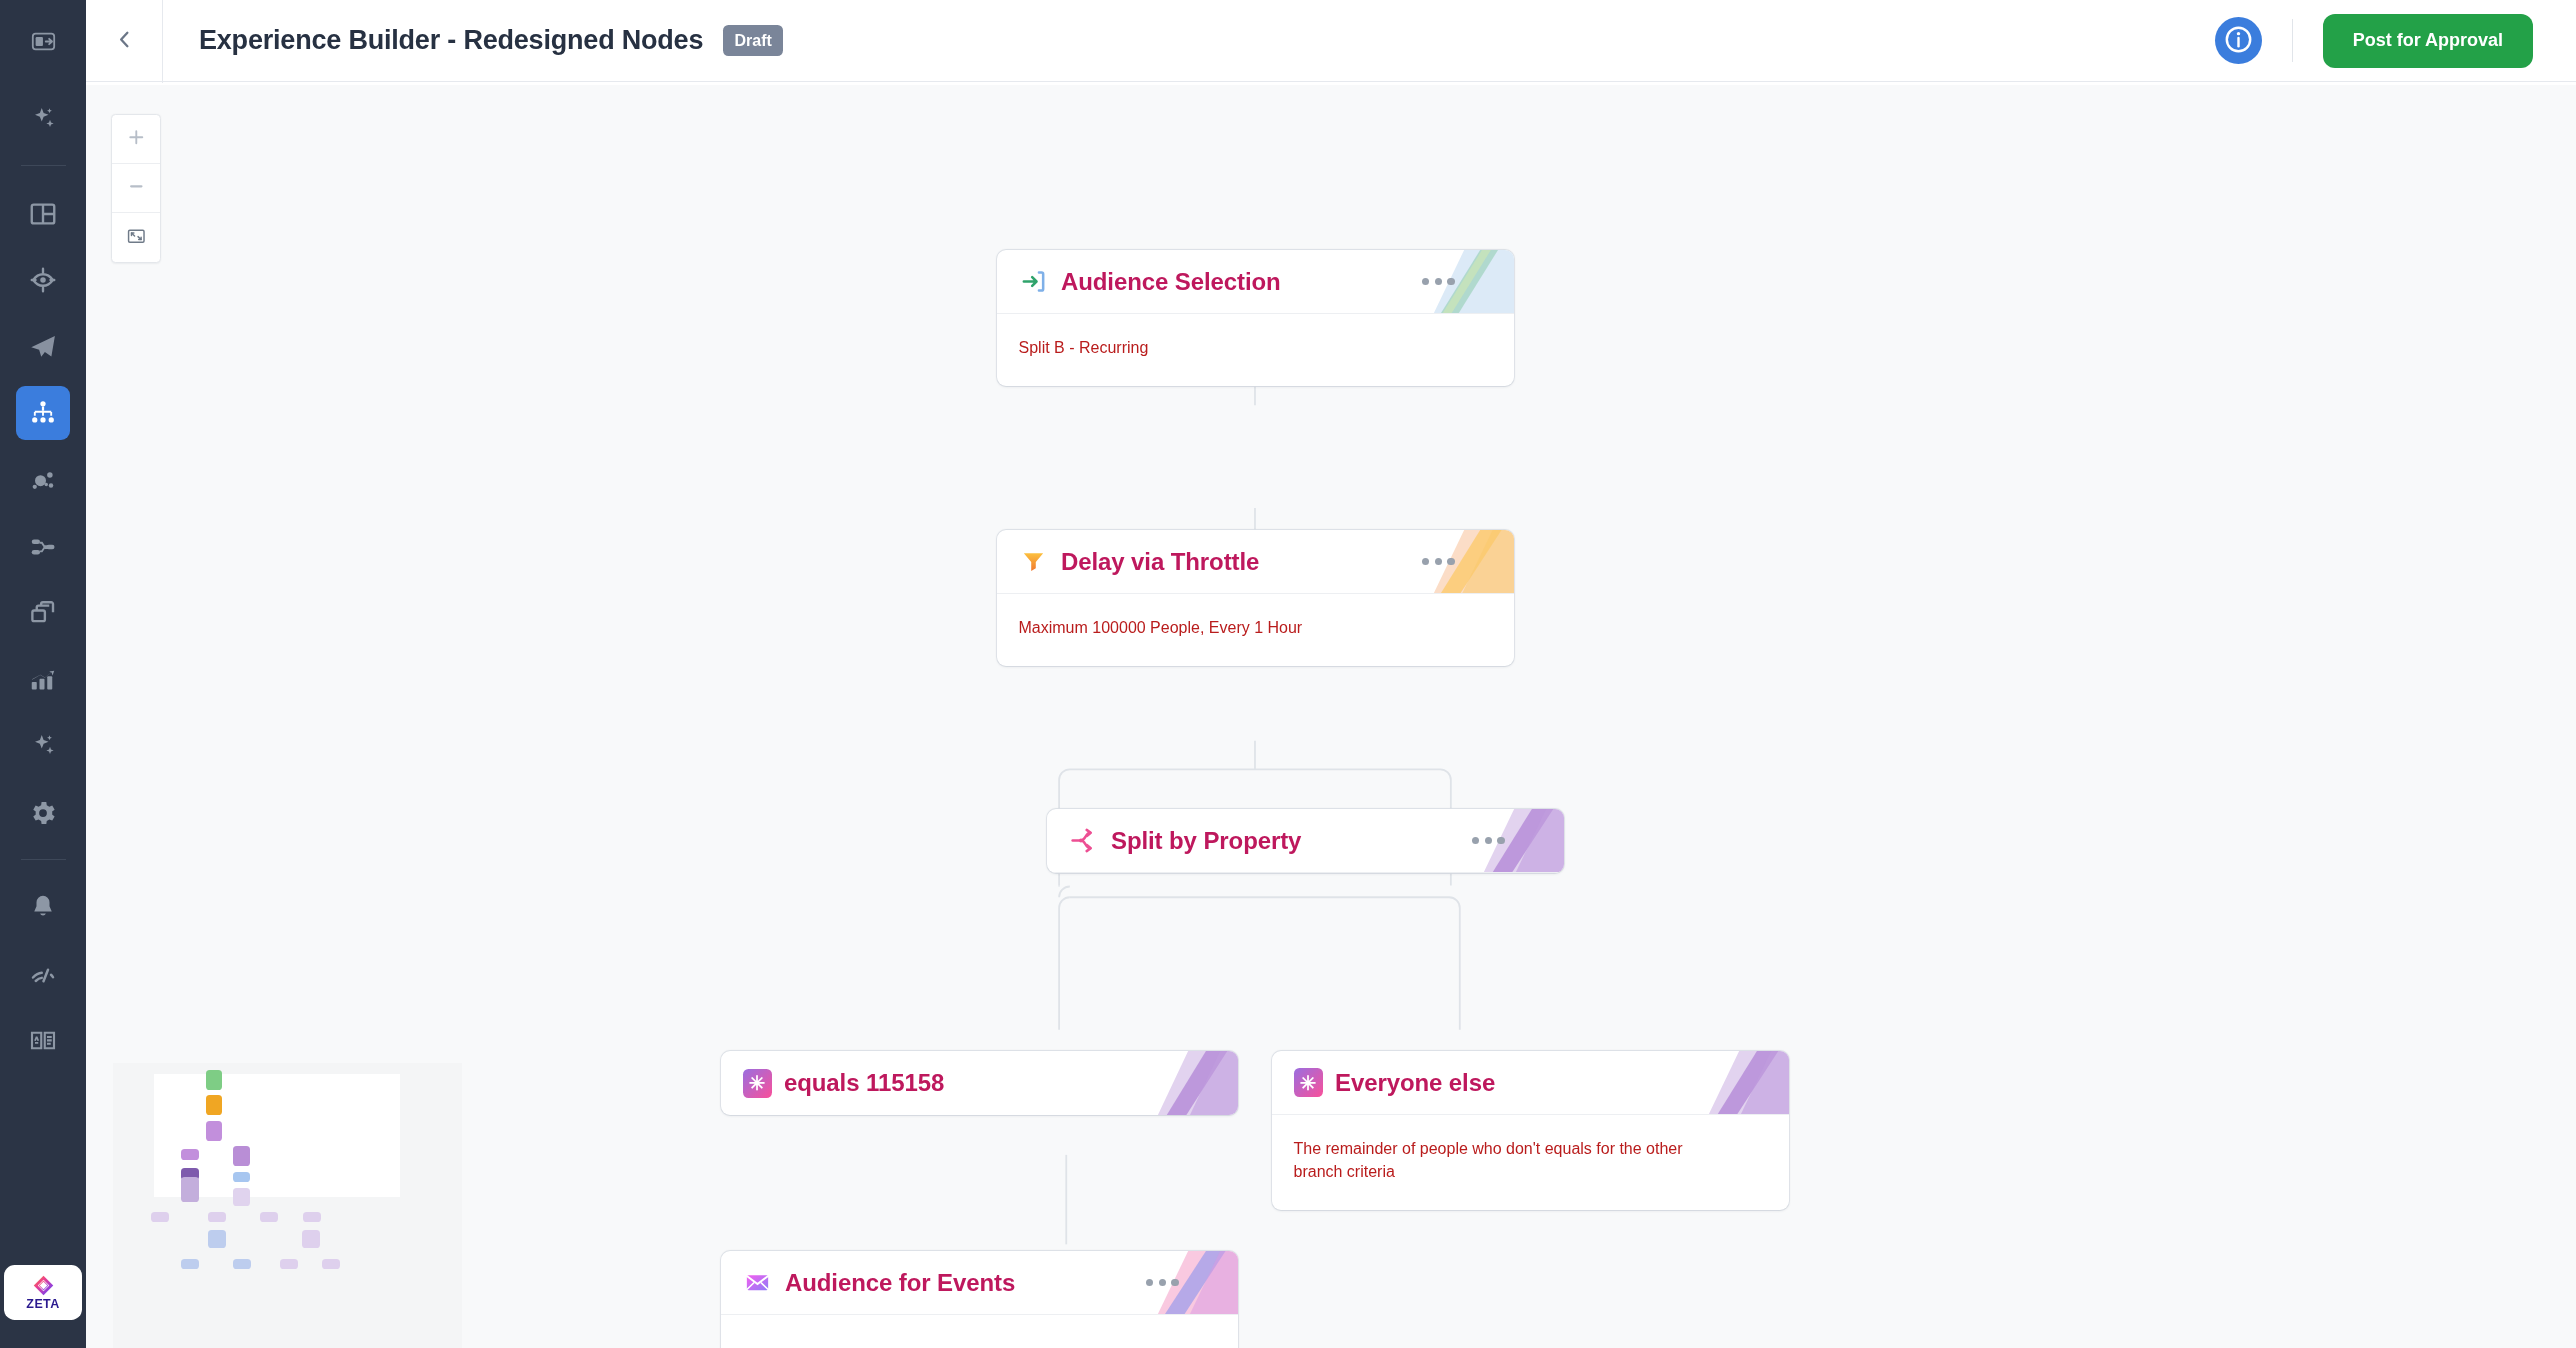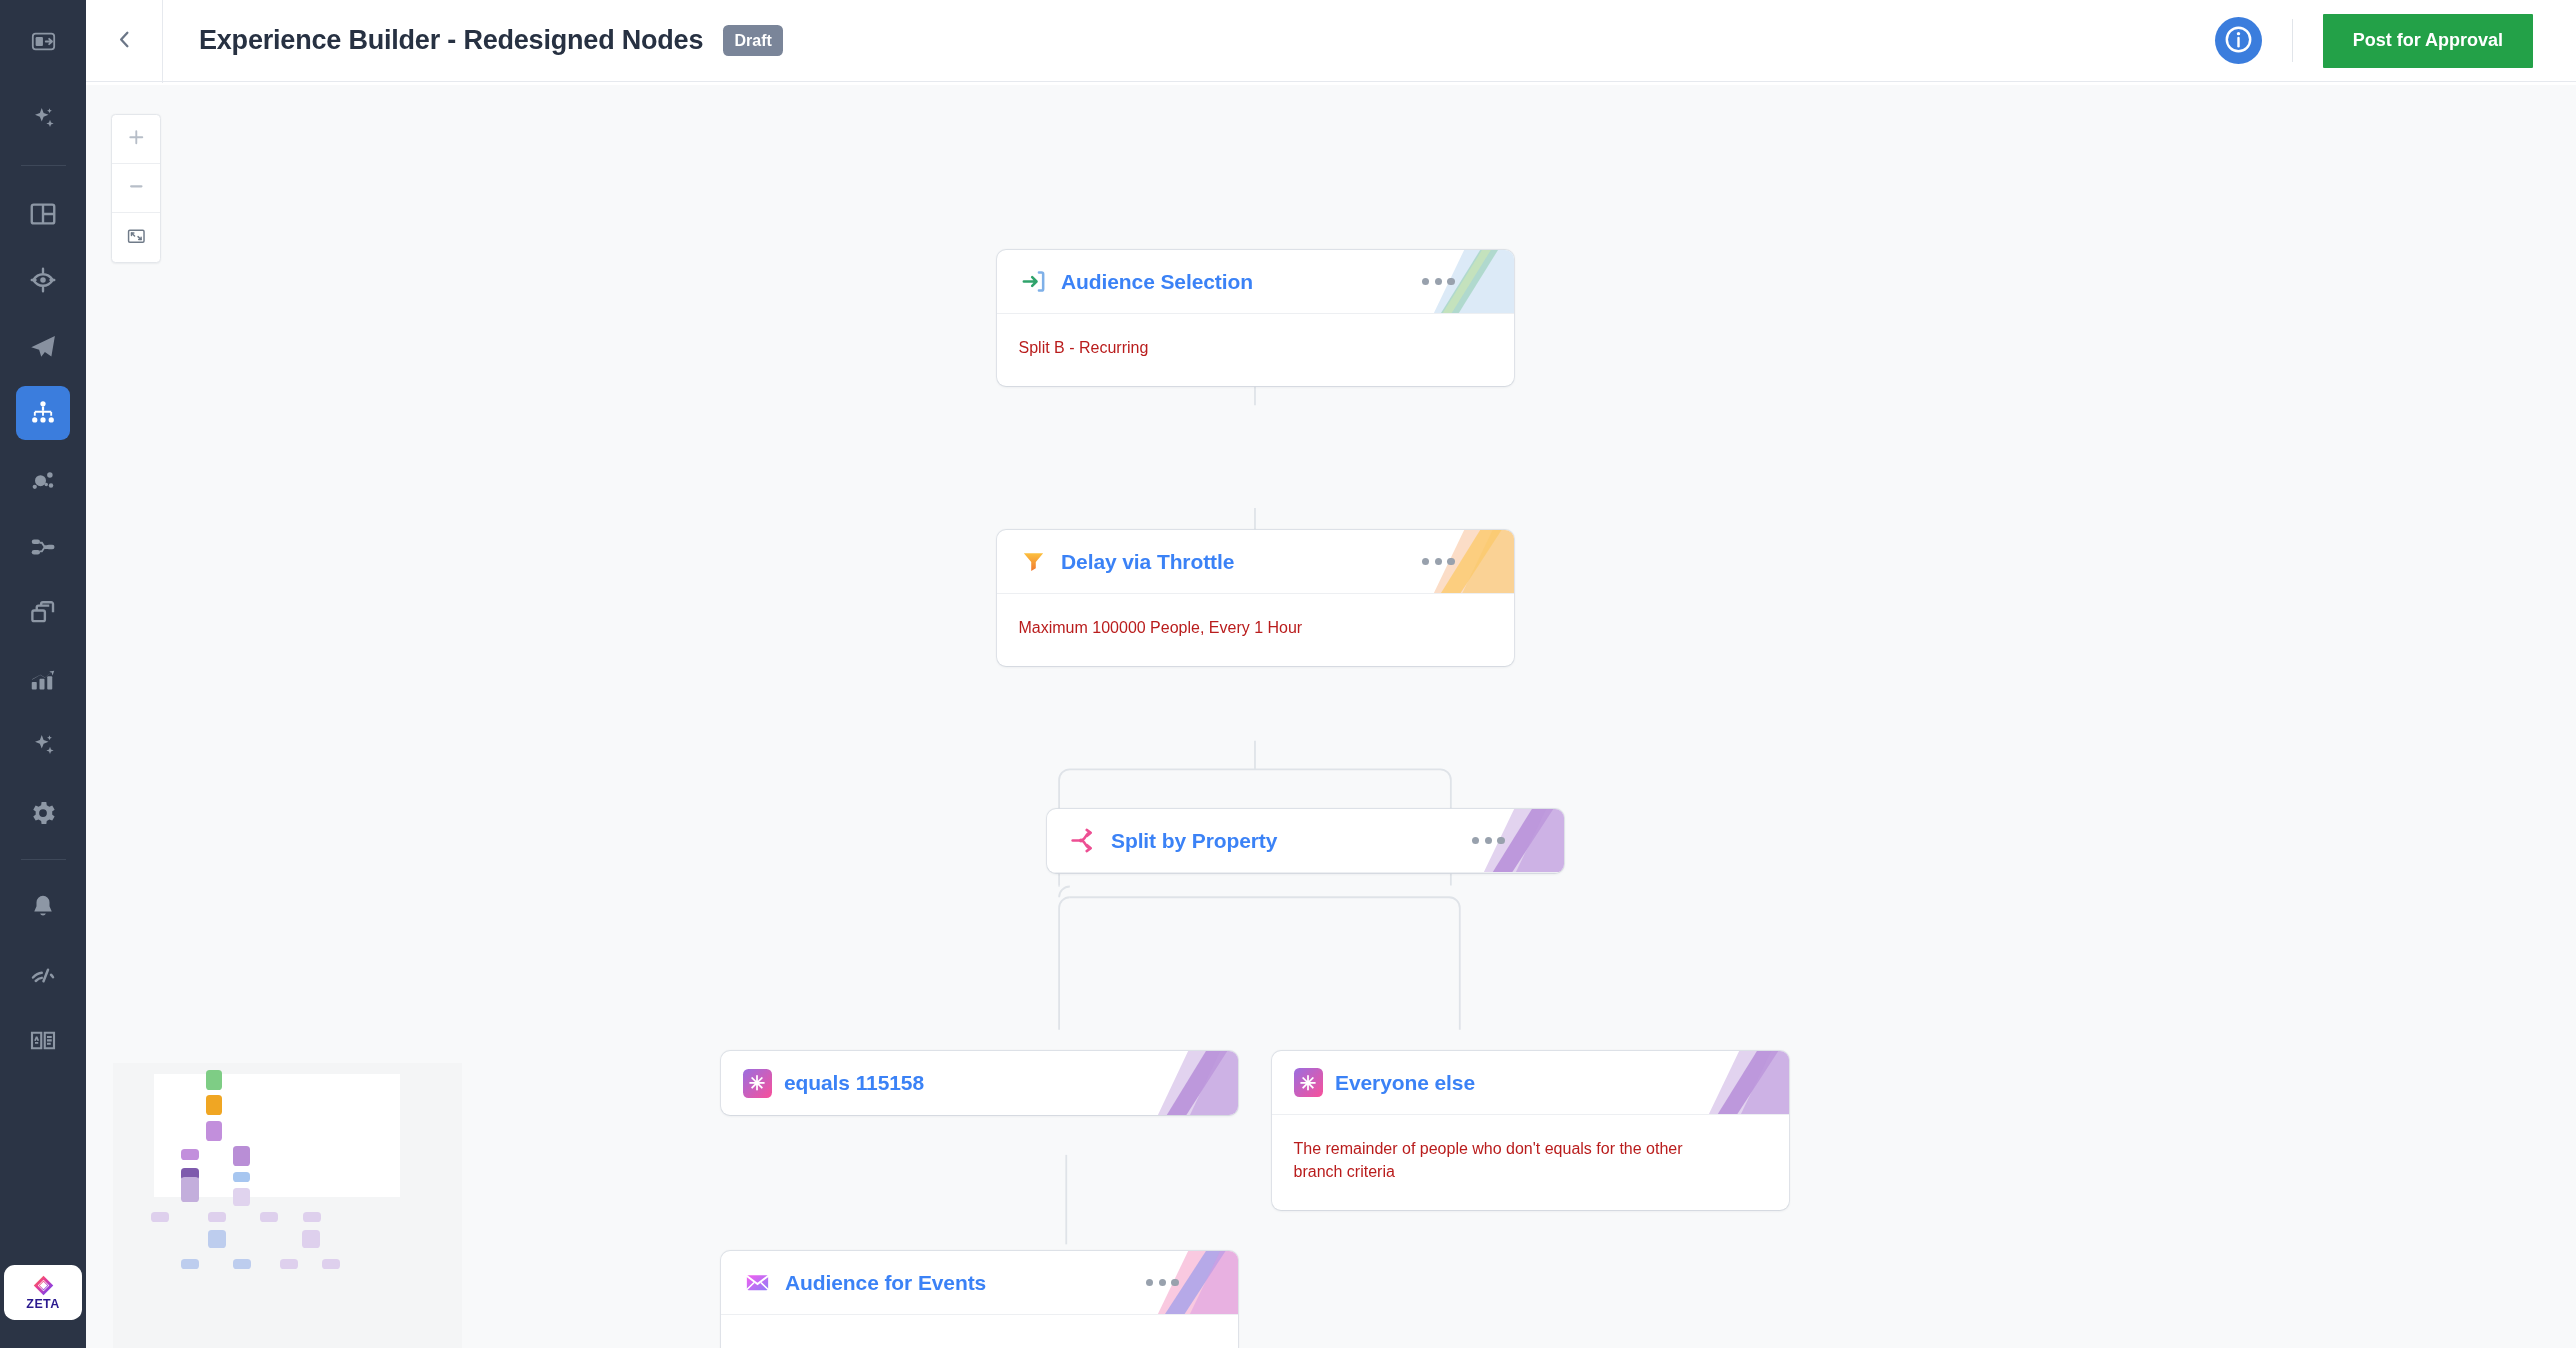--- a/index.html
+++ b/index.html
@@ -87,21 +87,21 @@
     width: 47px; height: 47px; border-radius: 50%;
     background: #3b7ddd; color: #ffffff;
     display: flex; align-items: center; justify-content: center;
     cursor: pointer;
   }
   .info-btn svg { width: 39px; height: 39px; }
   .hdr-divider { width: 0.9px; height: 43px; background: #e1e5ea; margin: 0 30px; }
   .approve-btn {
     background: #23a148; color: #ffffff;
     font-size: 18px; font-weight: bold;
-    border: none; border-radius: 1px;
+    border: none; border-radius: 12px;
     padding: 16px 30px; height: 54px;
     cursor: pointer;
     font-family: "Liberation Sans", sans-serif;
     white-space: nowrap;
     text-align: center;
   }
 
   
   .canvas {
     position: absolute; left: 86px; top: 85px;
@@ -157,21 +157,21 @@
   .node-icon svg { width: 29px; height: 29px; display: block; }
   .node-icon.chip {
     width: 29px; height: 29px; flex: 0 0 29px;
     border-radius: 5.4px;
     background: linear-gradient(135deg,#9a6ee0 0%,#f9509a 100%);
     color: #ffffff; font-size: 19.7px; line-height: 1;
     font-weight: bold;
   }
   .node-icon.chip span { transform: translateY(0.9px); }
   .node-title {
-    font-size: 21px; font-weight: bold; color: #3b82f6;
+    font-size: 24px; font-weight: bold; color: #be185d;
     letter-spacing: -0.1px; white-space: nowrap;
   }
   .node-menu {
     margin-left: auto; margin-right: 38px;
     display: flex; gap: 5.4px; align-items: center;
     cursor: pointer; z-index: 3;
   }
   .node-menu i { width: 7.2px; height: 7.2px; border-radius: 50%; background: #98a1ad; display: block; }
   .node-body {
     padding: 21.5px 21.5px 27px 21.5px;

